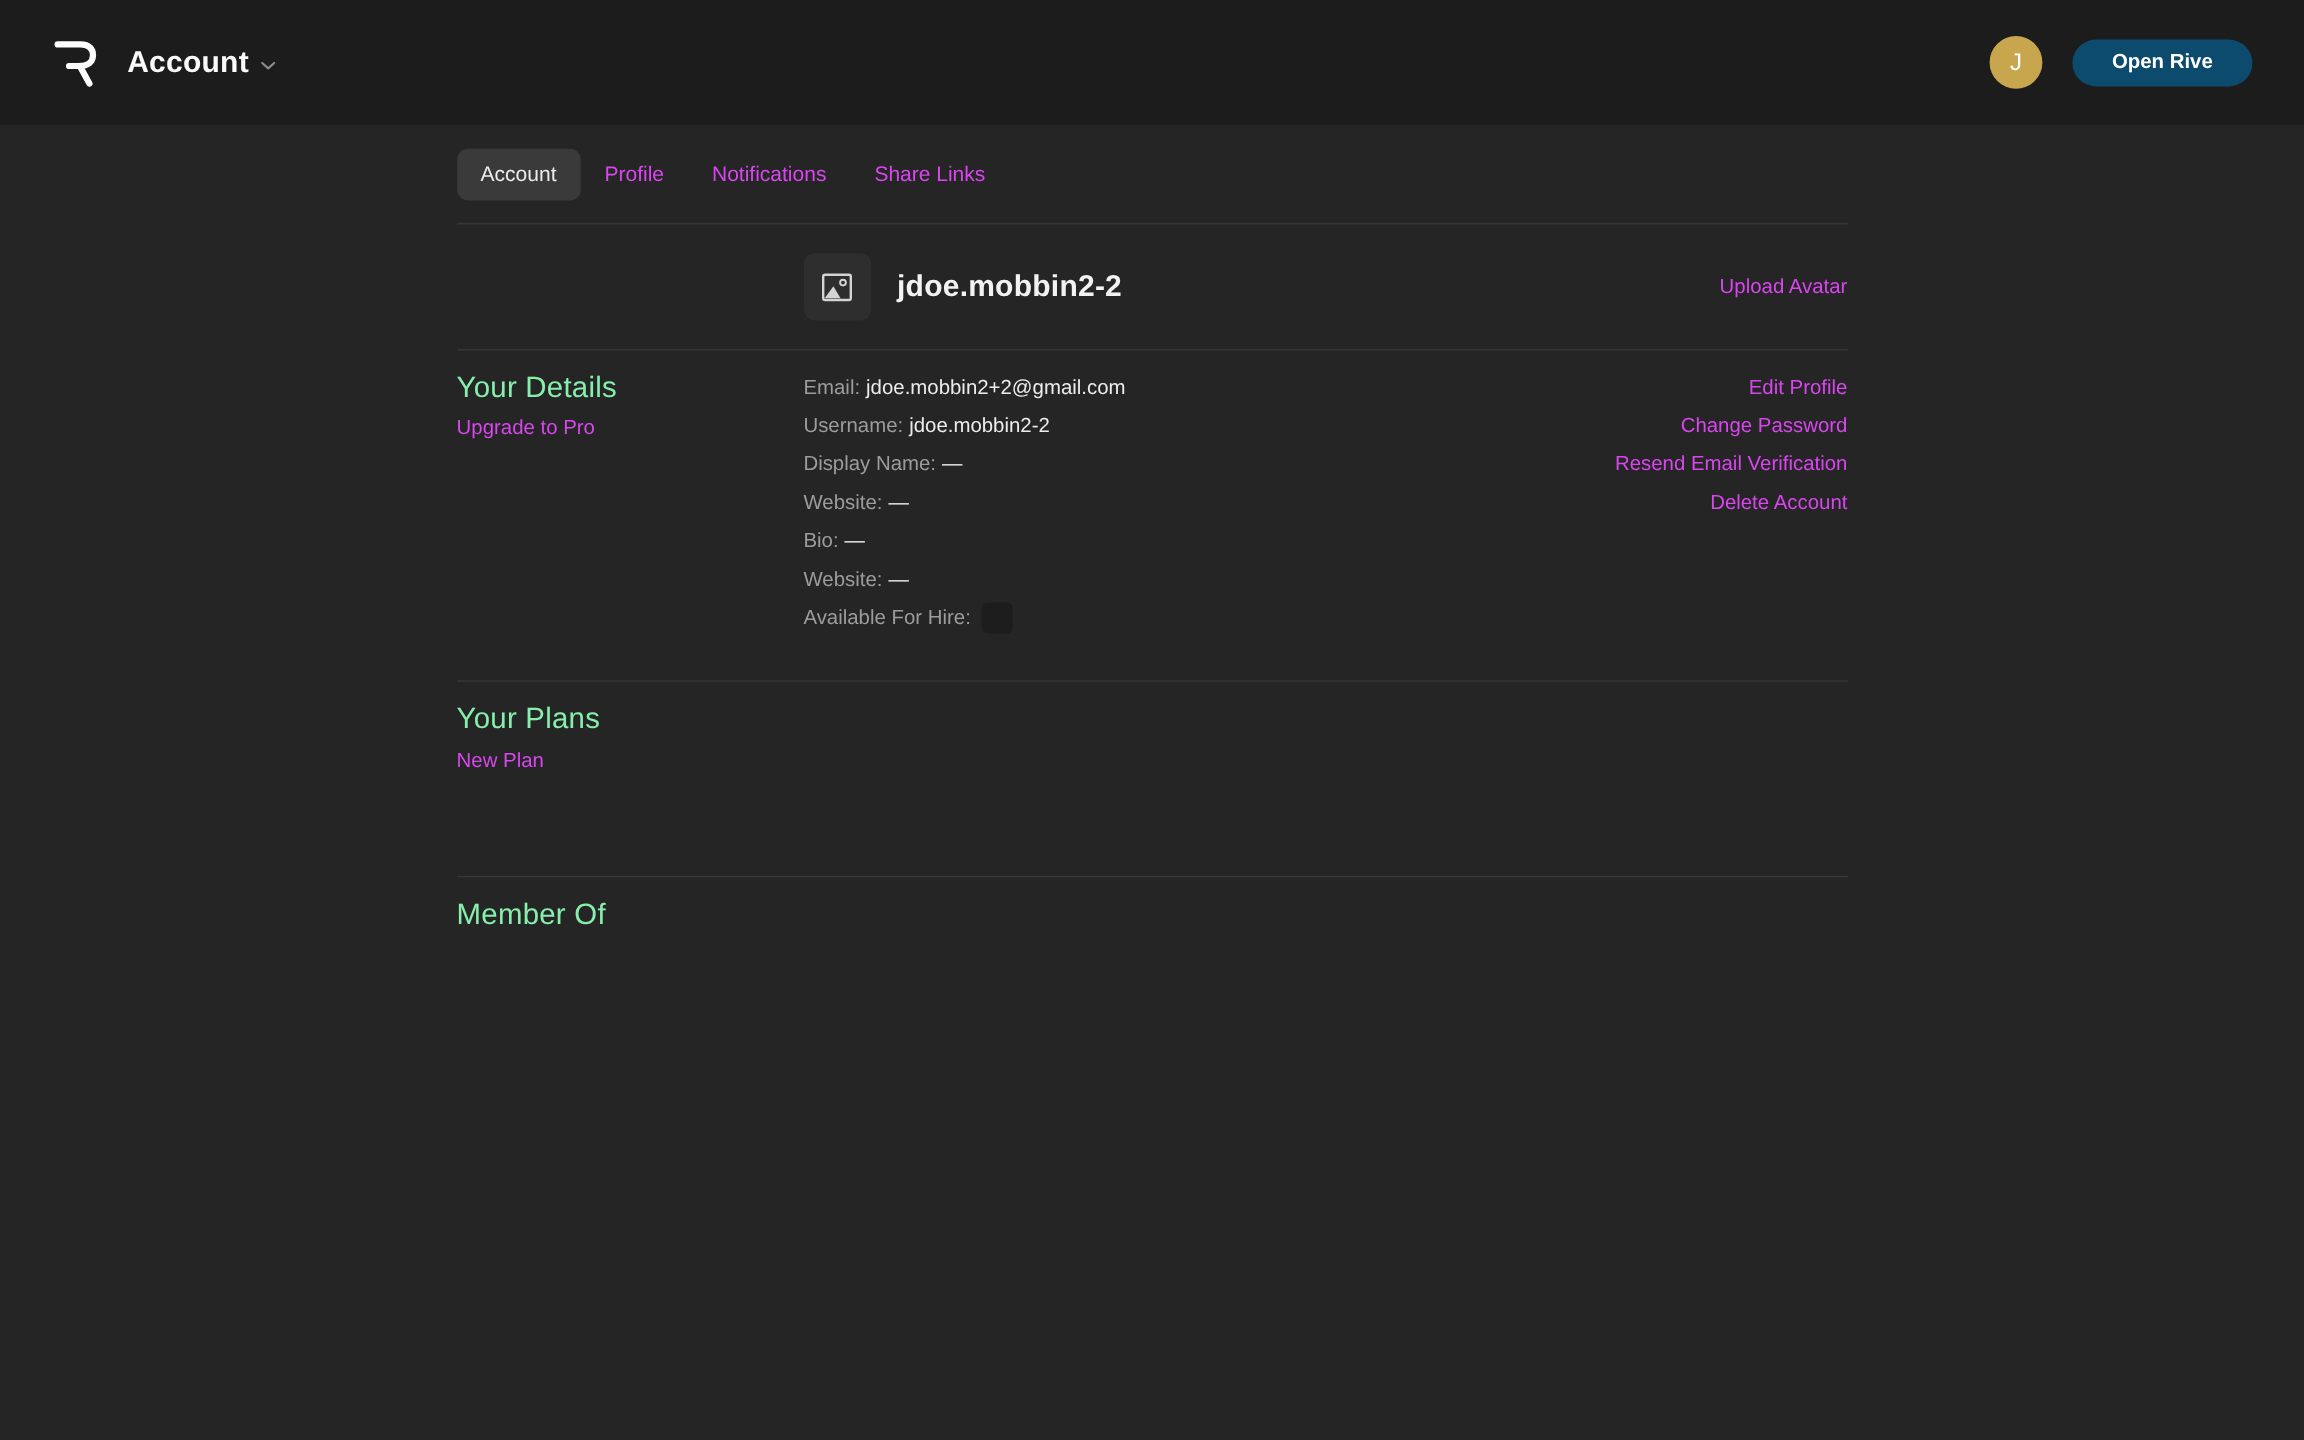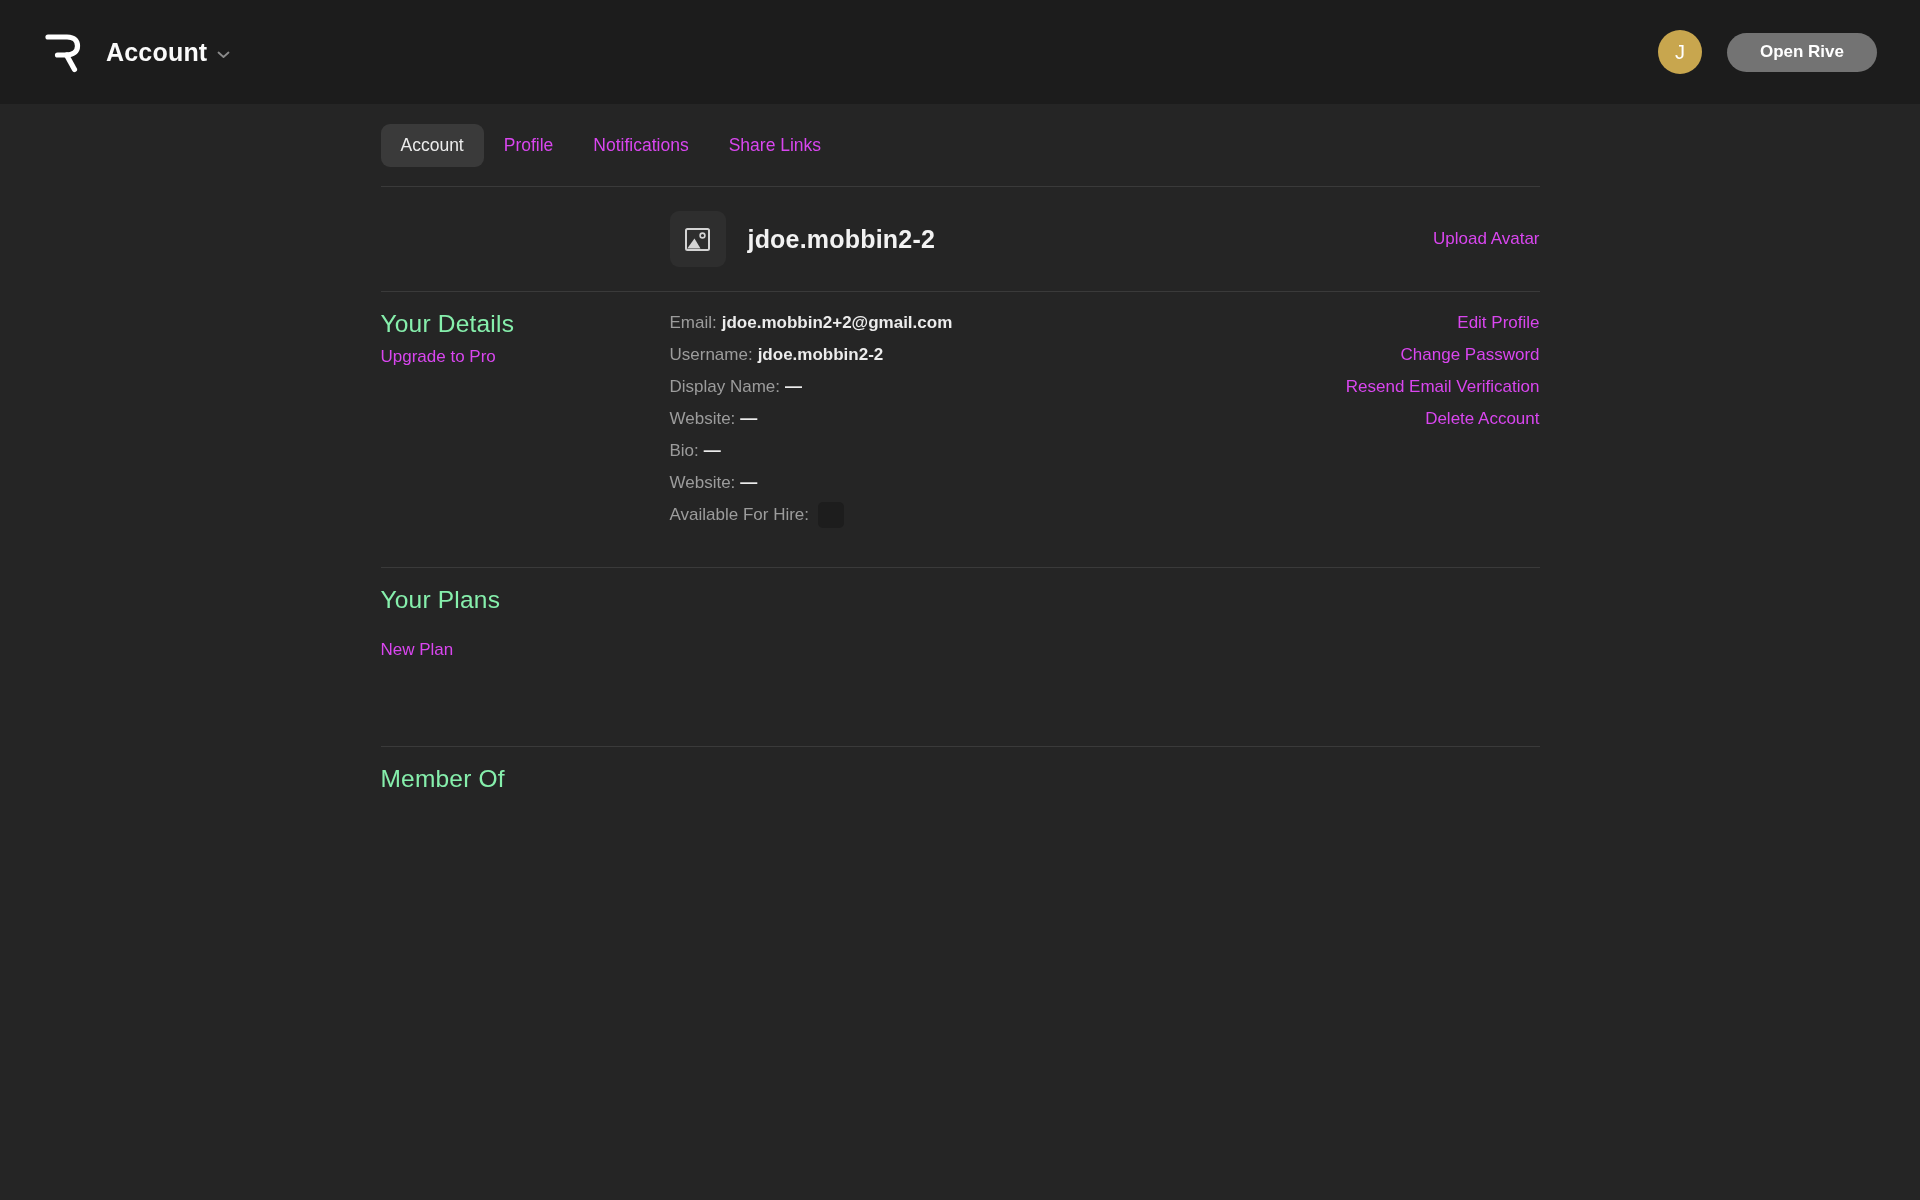--- a/index.html
+++ b/index.html
@@ -32,21 +32,21 @@
     font-size: 20px; font-weight: 500;
     display: flex; align-items: center; justify-content: center;
     cursor: pointer;
   }
   .open-rive {
     margin-left: 25px;
     height: 39px;
     padding: 0 33px;
     border: none;
     border-radius: 20px;
-    background: #737373;
+    background: #0c4a6e;
     color: #ffffff;
     font-family: inherit;
     font-size: 17px;
     font-weight: 700;
     cursor: pointer;
   }
 
   
   .content { width: 1159px; margin: 0 auto; }
 
@@ -82,35 +82,35 @@
   
   .details-grid {
     display: grid;
     grid-template-columns: 289px 1fr auto;
     padding: 15px 0 36px 0;
   }
   h2.section-heading { font-size: 24.5px; font-weight: 500; color: #86efac; line-height: 33px; letter-spacing: 0.2px; }
   .col-left .link { display: inline-block; line-height: 32px; margin-top: 1px; }
   .detail-row { line-height: 32px; font-size: 17px; display: flex; align-items: center; }
   .detail-row .lbl { color: #9c9c9c; }
-  .detail-row .val { color: #ececec; font-weight: 700; margin-left: 5px; }
+  .detail-row .val { color: #ececec; font-weight: 400; margin-left: 5px; }
   .checkbox {
     width: 26px; height: 26px;
     background: #1d1d1d;
     border-radius: 5px;
     margin-left: 9px;
     display: inline-block;
     cursor: pointer;
   }
   .col-right { text-align: right; }
   .col-right .link { display: block; line-height: 32px; }
 
   
   .plans-section { padding: 15px 0 80px 0; }
-  .plans-section .link { display: inline-block; line-height: 32px; margin-top: 18px; }
+  .plans-section .link { display: inline-block; line-height: 32px; margin-top: 2px; }
   .member-section { padding: 15px 0 40px 0; }
 </style>
 </head>
 <body>
 
 <header class="topbar">
   <div class="topbar-left">
     <div class="logo">
       <svg width="38" height="44" viewBox="0 0 38 44" fill="none">
         <path d="M5 7 H24 C32 7 34.5 11.5 34.5 16 C34.5 21.5 30.5 25 23 25 H14.5" stroke="#ffffff" stroke-width="5.2" stroke-linecap="round" fill="none"></path>

